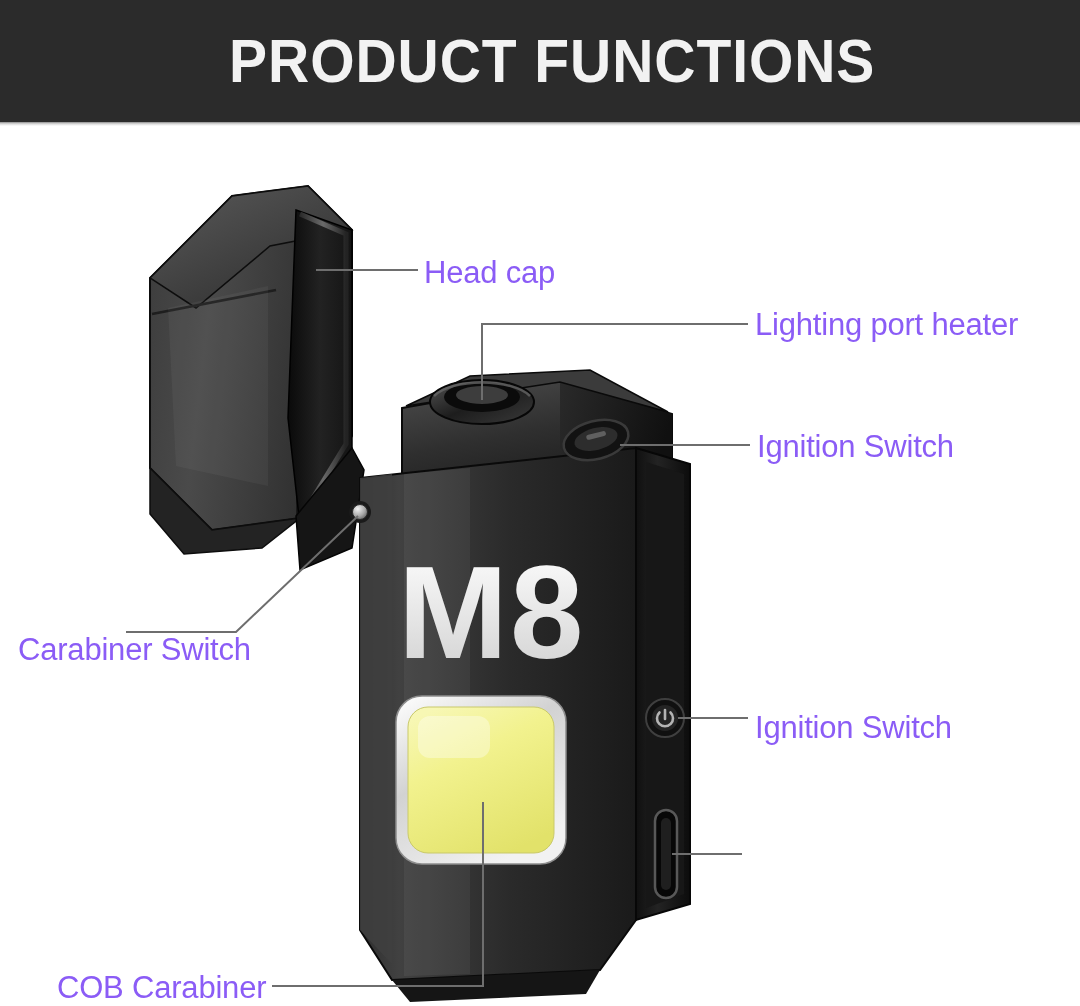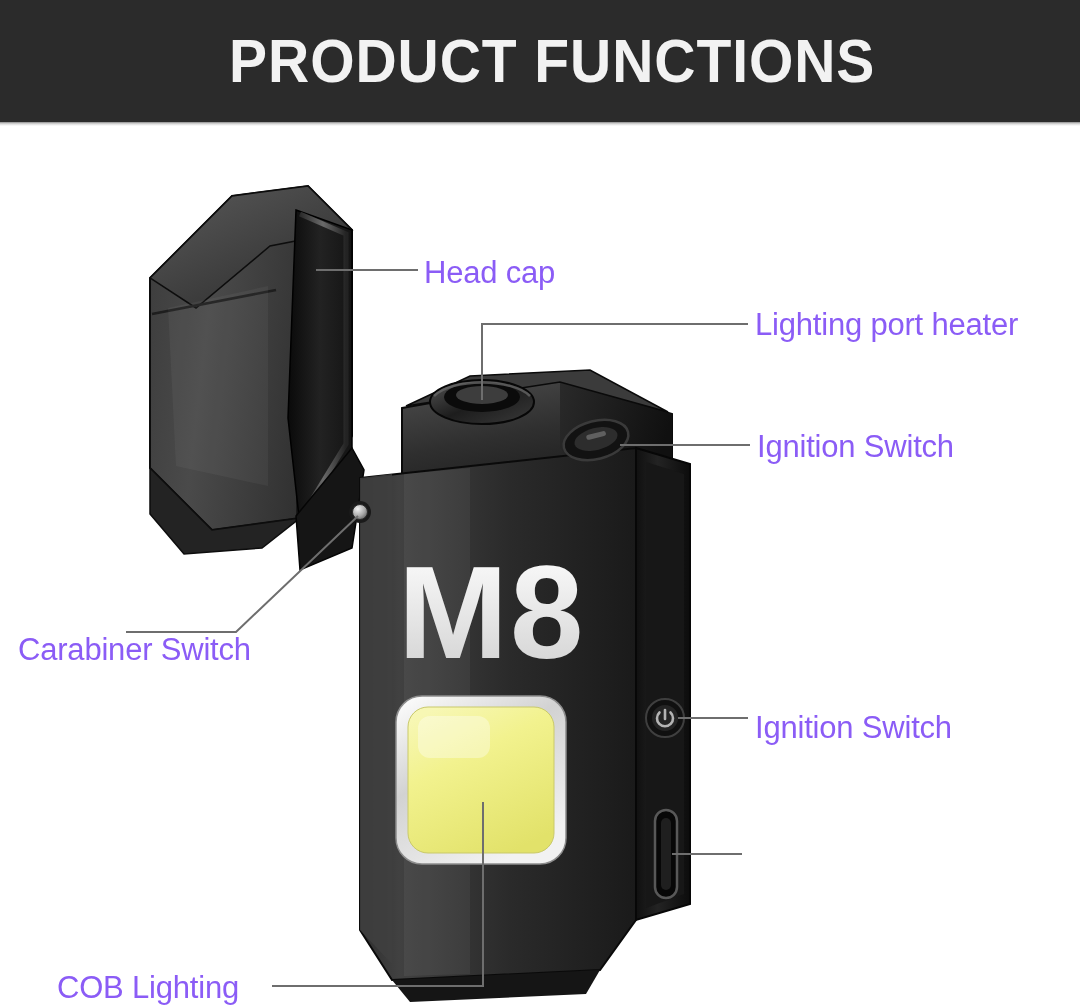--- a/index.html
+++ b/index.html
@@ -236,15 +236,15 @@
 
   <div class="label lbl-ign-port">Lighting port heater</div>
 
   <div class="label lbl-ign-switch">Ignition Switch</div>
 
   <div class="label lbl-light-switch">Ignition Switch</div>
 
 
   <div class="label lbl-carabiner">Carabiner Switch</div>
 
-  <div class="label lbl-cob">COB Lighting</div>
+  <div class="label lbl-cob">COB Carabiner</div>
 
 </div>
 
 </body></html>

